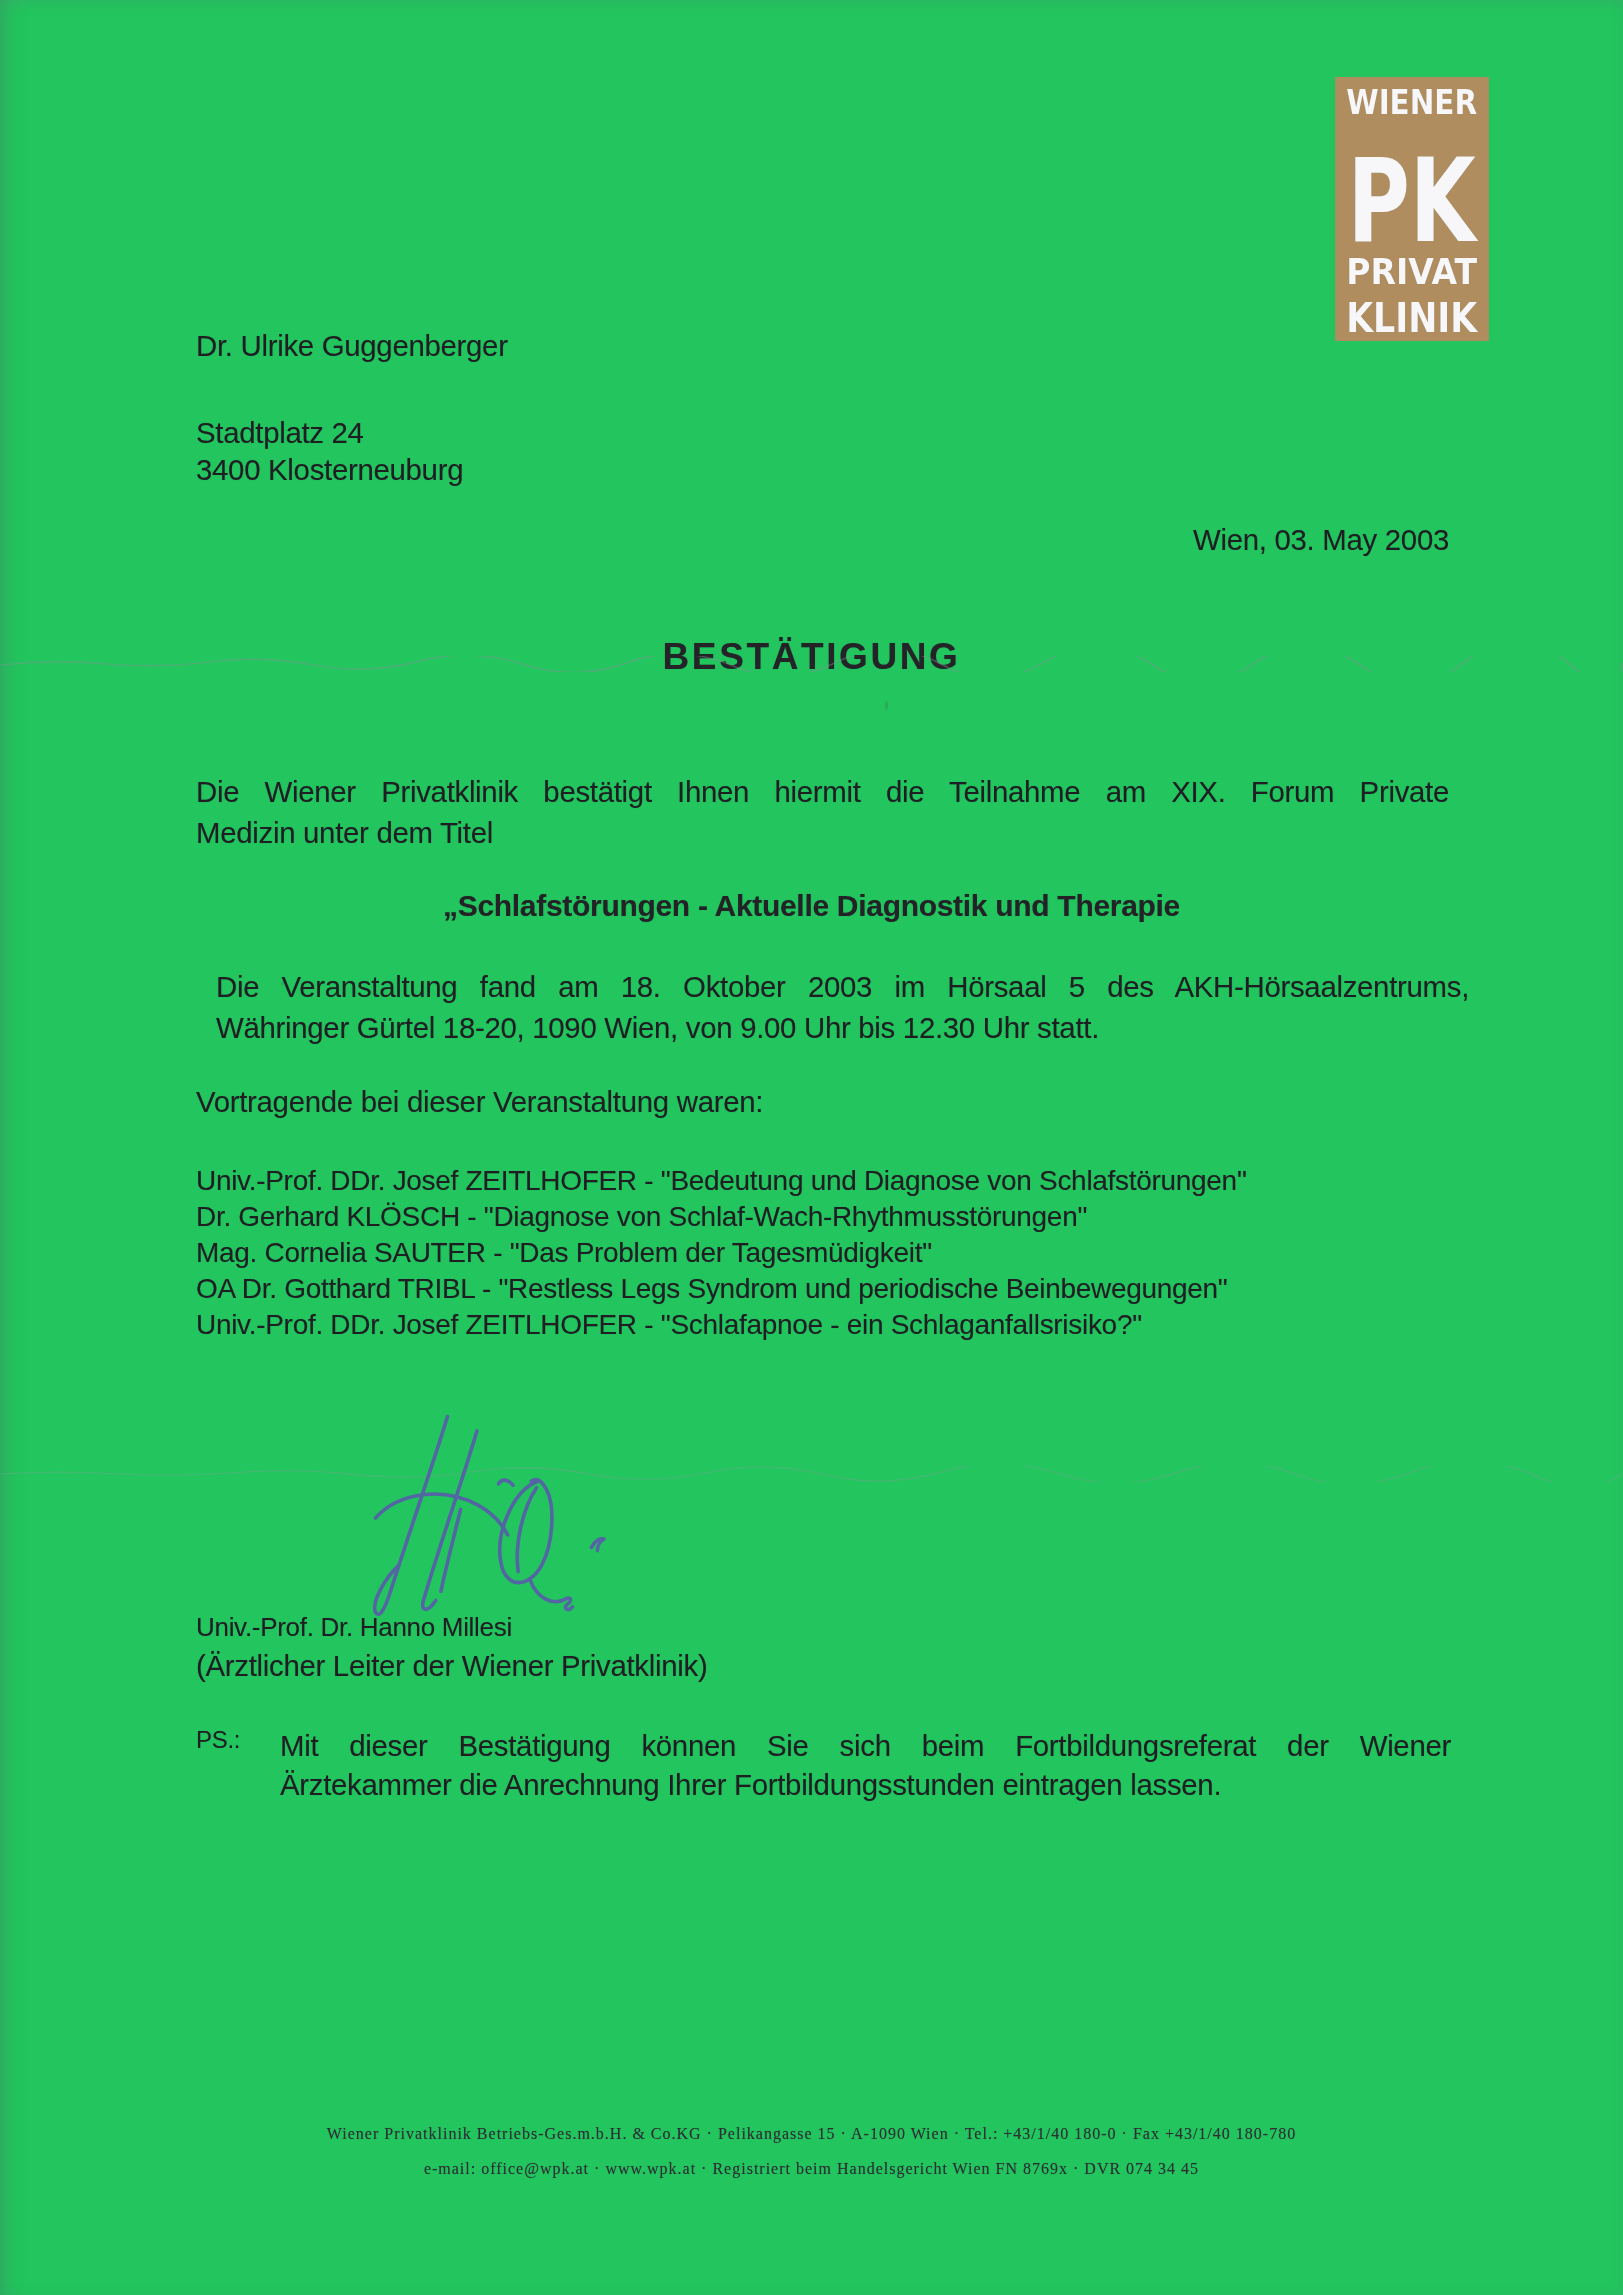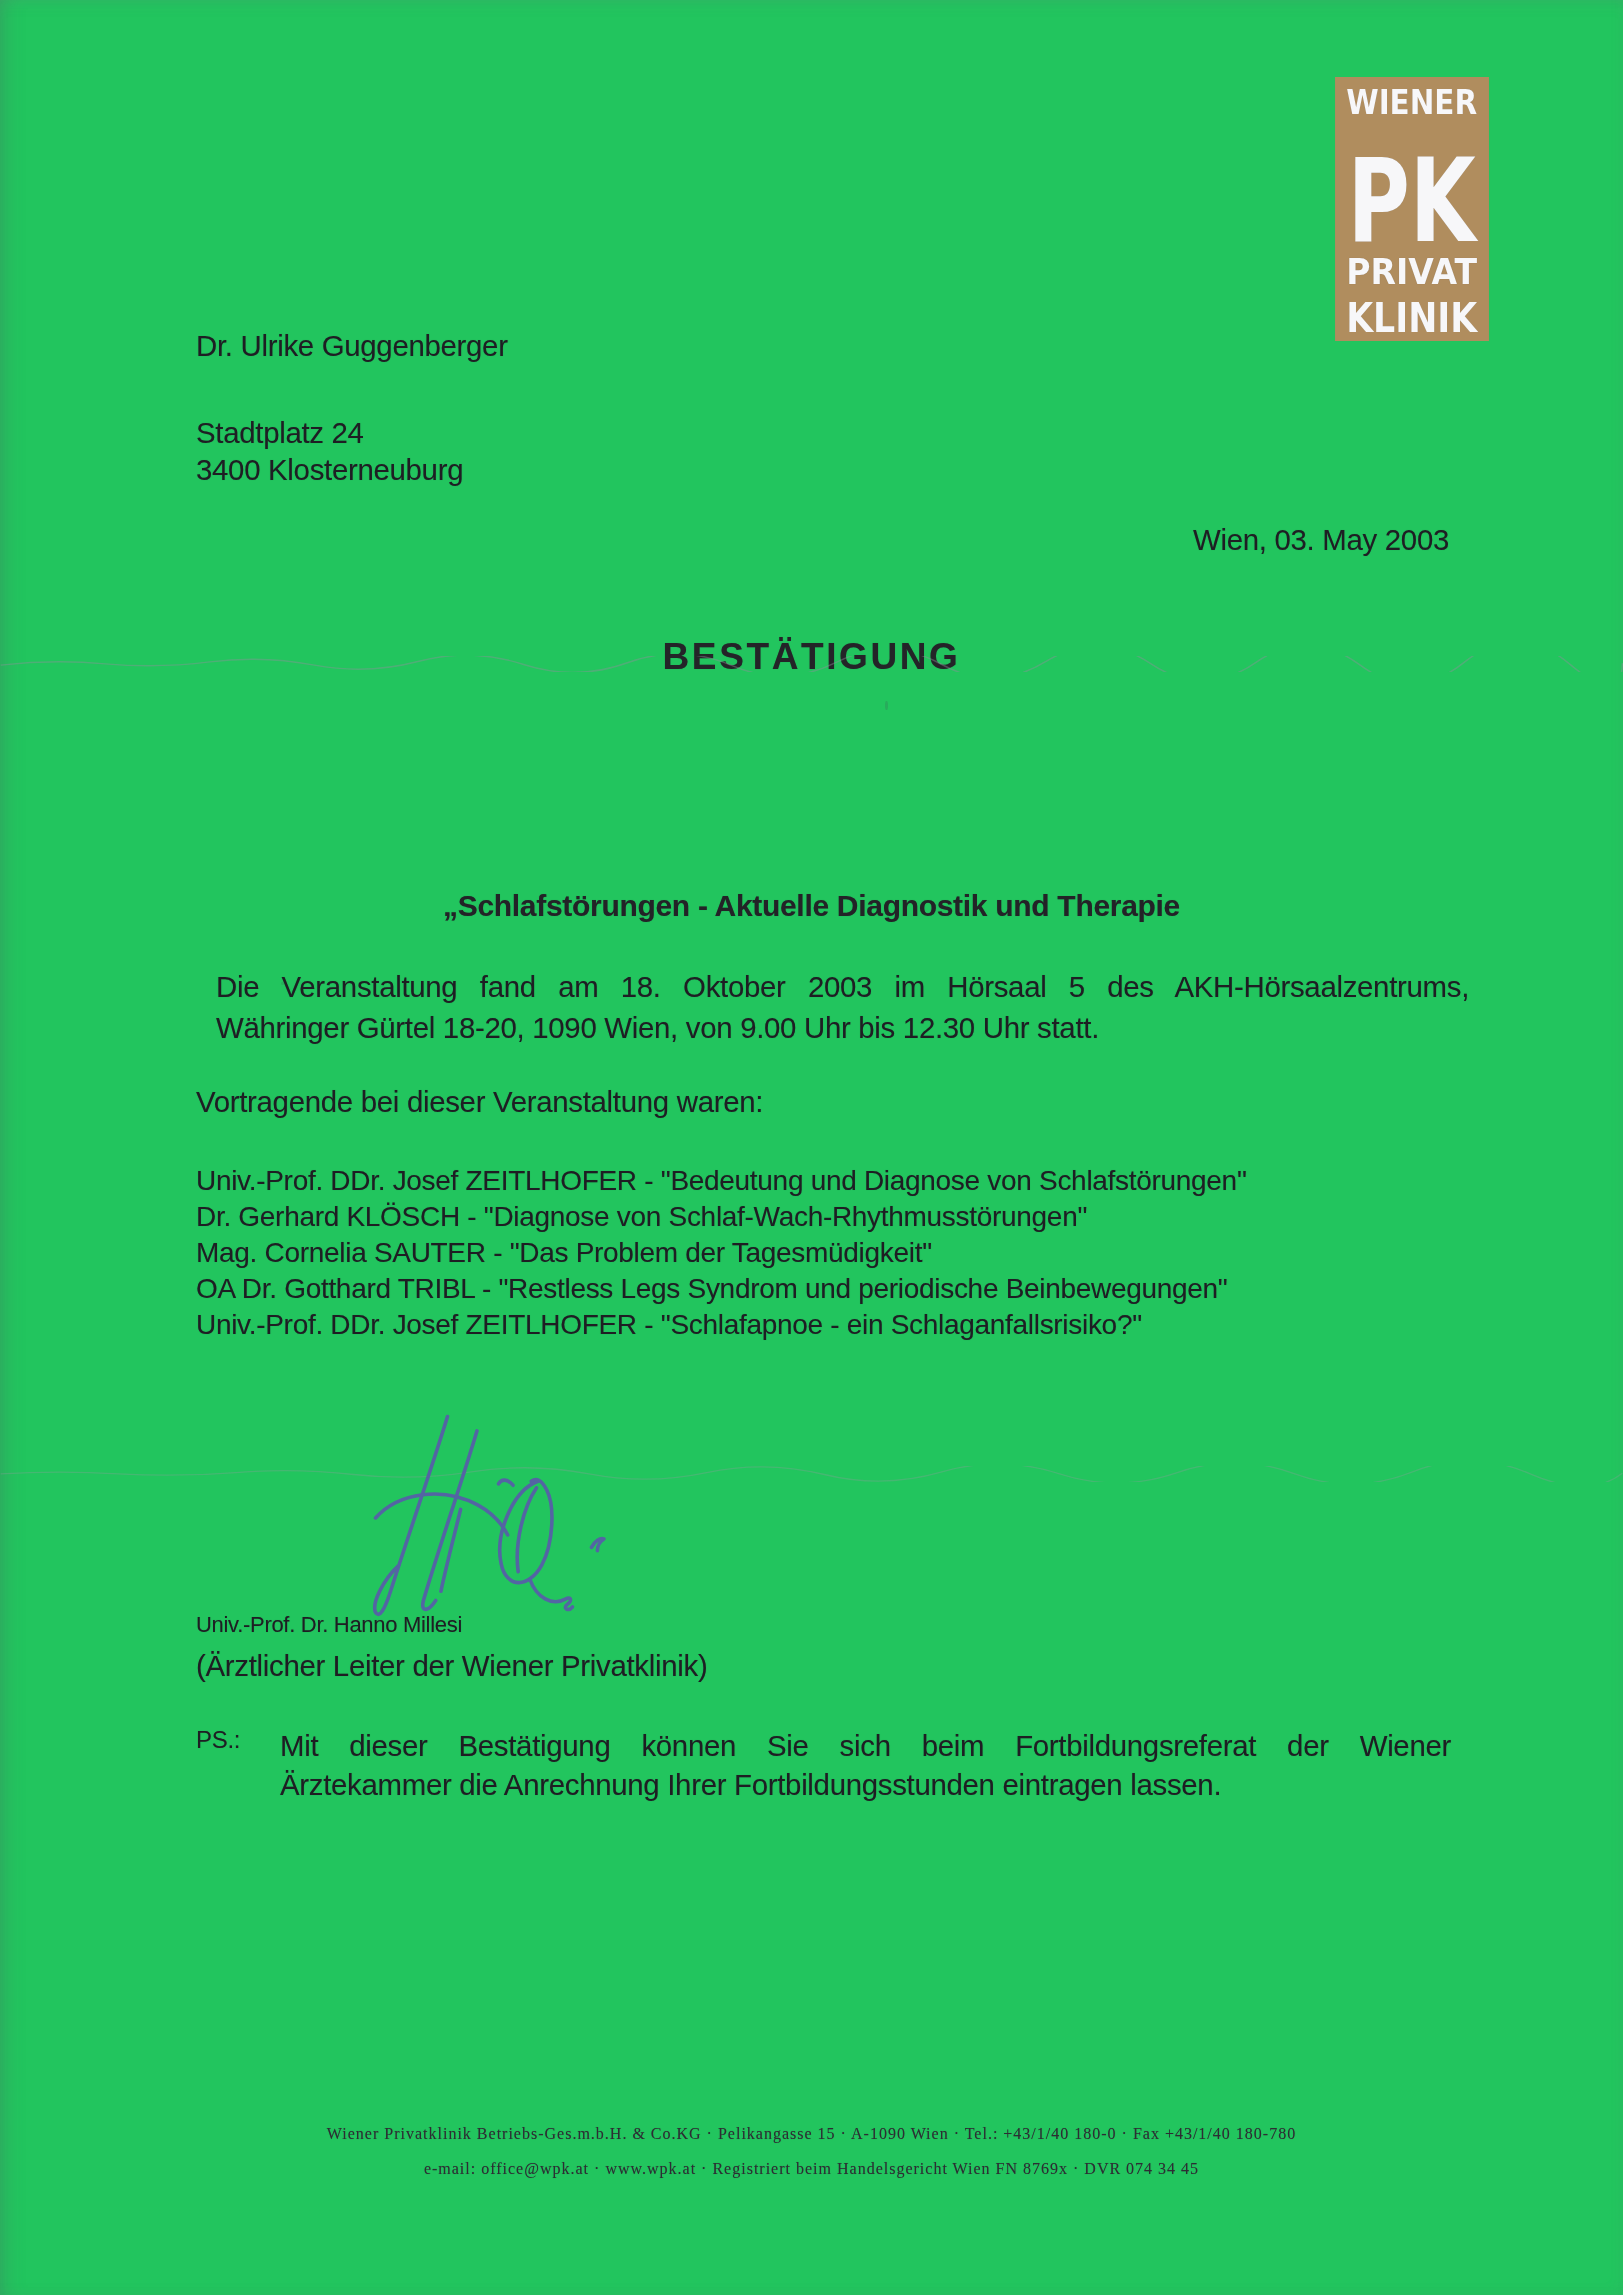--- a/index.html
+++ b/index.html
@@ -28,21 +28,21 @@
   .heading{left:0;right:0;top:636px;text-align:center;
            font-size:37px;font-weight:bold;letter-spacing:2.6px;color:#242428;}
   .intro{left:196px;top:771px;width:1253px;}
   .event{left:196px;top:966px;width:1253px;margin-left:20px;}
   .just{text-align:justify;text-align-last:justify;}
   .seminar-title{left:0;right:0;top:889px;text-align:center;
                  font-size:30px;font-weight:bold;letter-spacing:-0.3px;color:#232327;}
   .speakers-intro{left:196px;top:1085px;font-size:29.4px;letter-spacing:-0.3px;}
   .speakers{left:196px;top:1163px;font-size:28px;letter-spacing:-0.3px;line-height:36px;}
   .sig-svg{left:361px;top:1408px;}
-  .sig-name{left:196px;top:1612px;font-size:22px;letter-spacing:-0.3px;}
+  .sig-name{left:196px;top:1612px;font-size:26px;letter-spacing:-0.3px;}
   .sig-role{left:196px;top:1649px;font-size:29.4px;letter-spacing:-0.3px;}
   .ps-label{left:196px;top:1726px;font-size:24px;letter-spacing:-0.3px;}
   .ps-text{left:280px;top:1726px;width:1171px;font-size:29.4px;letter-spacing:-0.3px;line-height:39px;}
   .footer{left:0;right:0;top:2125px;text-align:center;
           font-family:Liberation Serif, serif;font-size:16px;
           letter-spacing:1px;color:#2d2d33;}
   .footer .f2{margin-top:17px;}
   
   .crease{left:0;pointer-events:none;}
   .speck{position:absolute;background:rgba(70,70,85,.55);border-radius:50%;}
@@ -67,20 +67,24 @@
   </div>
 
   <div class="abs dateline">Wien, 03. May 2003</div>
 
   <div class="abs heading">BESTÄTIGUNG</div>
 
   <svg class="abs crease" style="top:656px;" width="1623" height="15.7" viewBox="0 0 2481 24">
     <path d="M0,14 Q80,5 160,12 T320,9 T480,14 T640,8 T800,13 T960,10 T1120,15 T1280,9 T1440,13 T1600,8 T1760,12 T1920,10 T2080,14 T2240,9 T2400,12 T2481,11" fill="none" stroke="#8f8f9c" stroke-width="2.2" opacity="0.42"></path>
   </svg>
 
+  <div class="abs intro body-txt">
+    <div class="just">Die Wiener Privatklinik bestätigt Ihnen hiermit die Teilnahme am XIX. Forum Private</div>
+    <div>Medizin unter dem Titel</div>
+  </div>
 
   <div class="abs seminar-title">„Schlafstörungen - Aktuelle Diagnostik und Therapie</div>
 
   <div class="abs event body-txt">
     <div class="just">Die Veranstaltung fand am 18. Oktober 2003 im Hörsaal 5 des AKH-Hörsaalzentrums,</div>
     <div>Währinger Gürtel 18-20, 1090 Wien, von 9.00 Uhr bis 12.30 Uhr statt.</div>
   </div>
 
   <div class="abs speakers-intro">Vortragende bei dieser Veranstaltung waren:</div>
 

